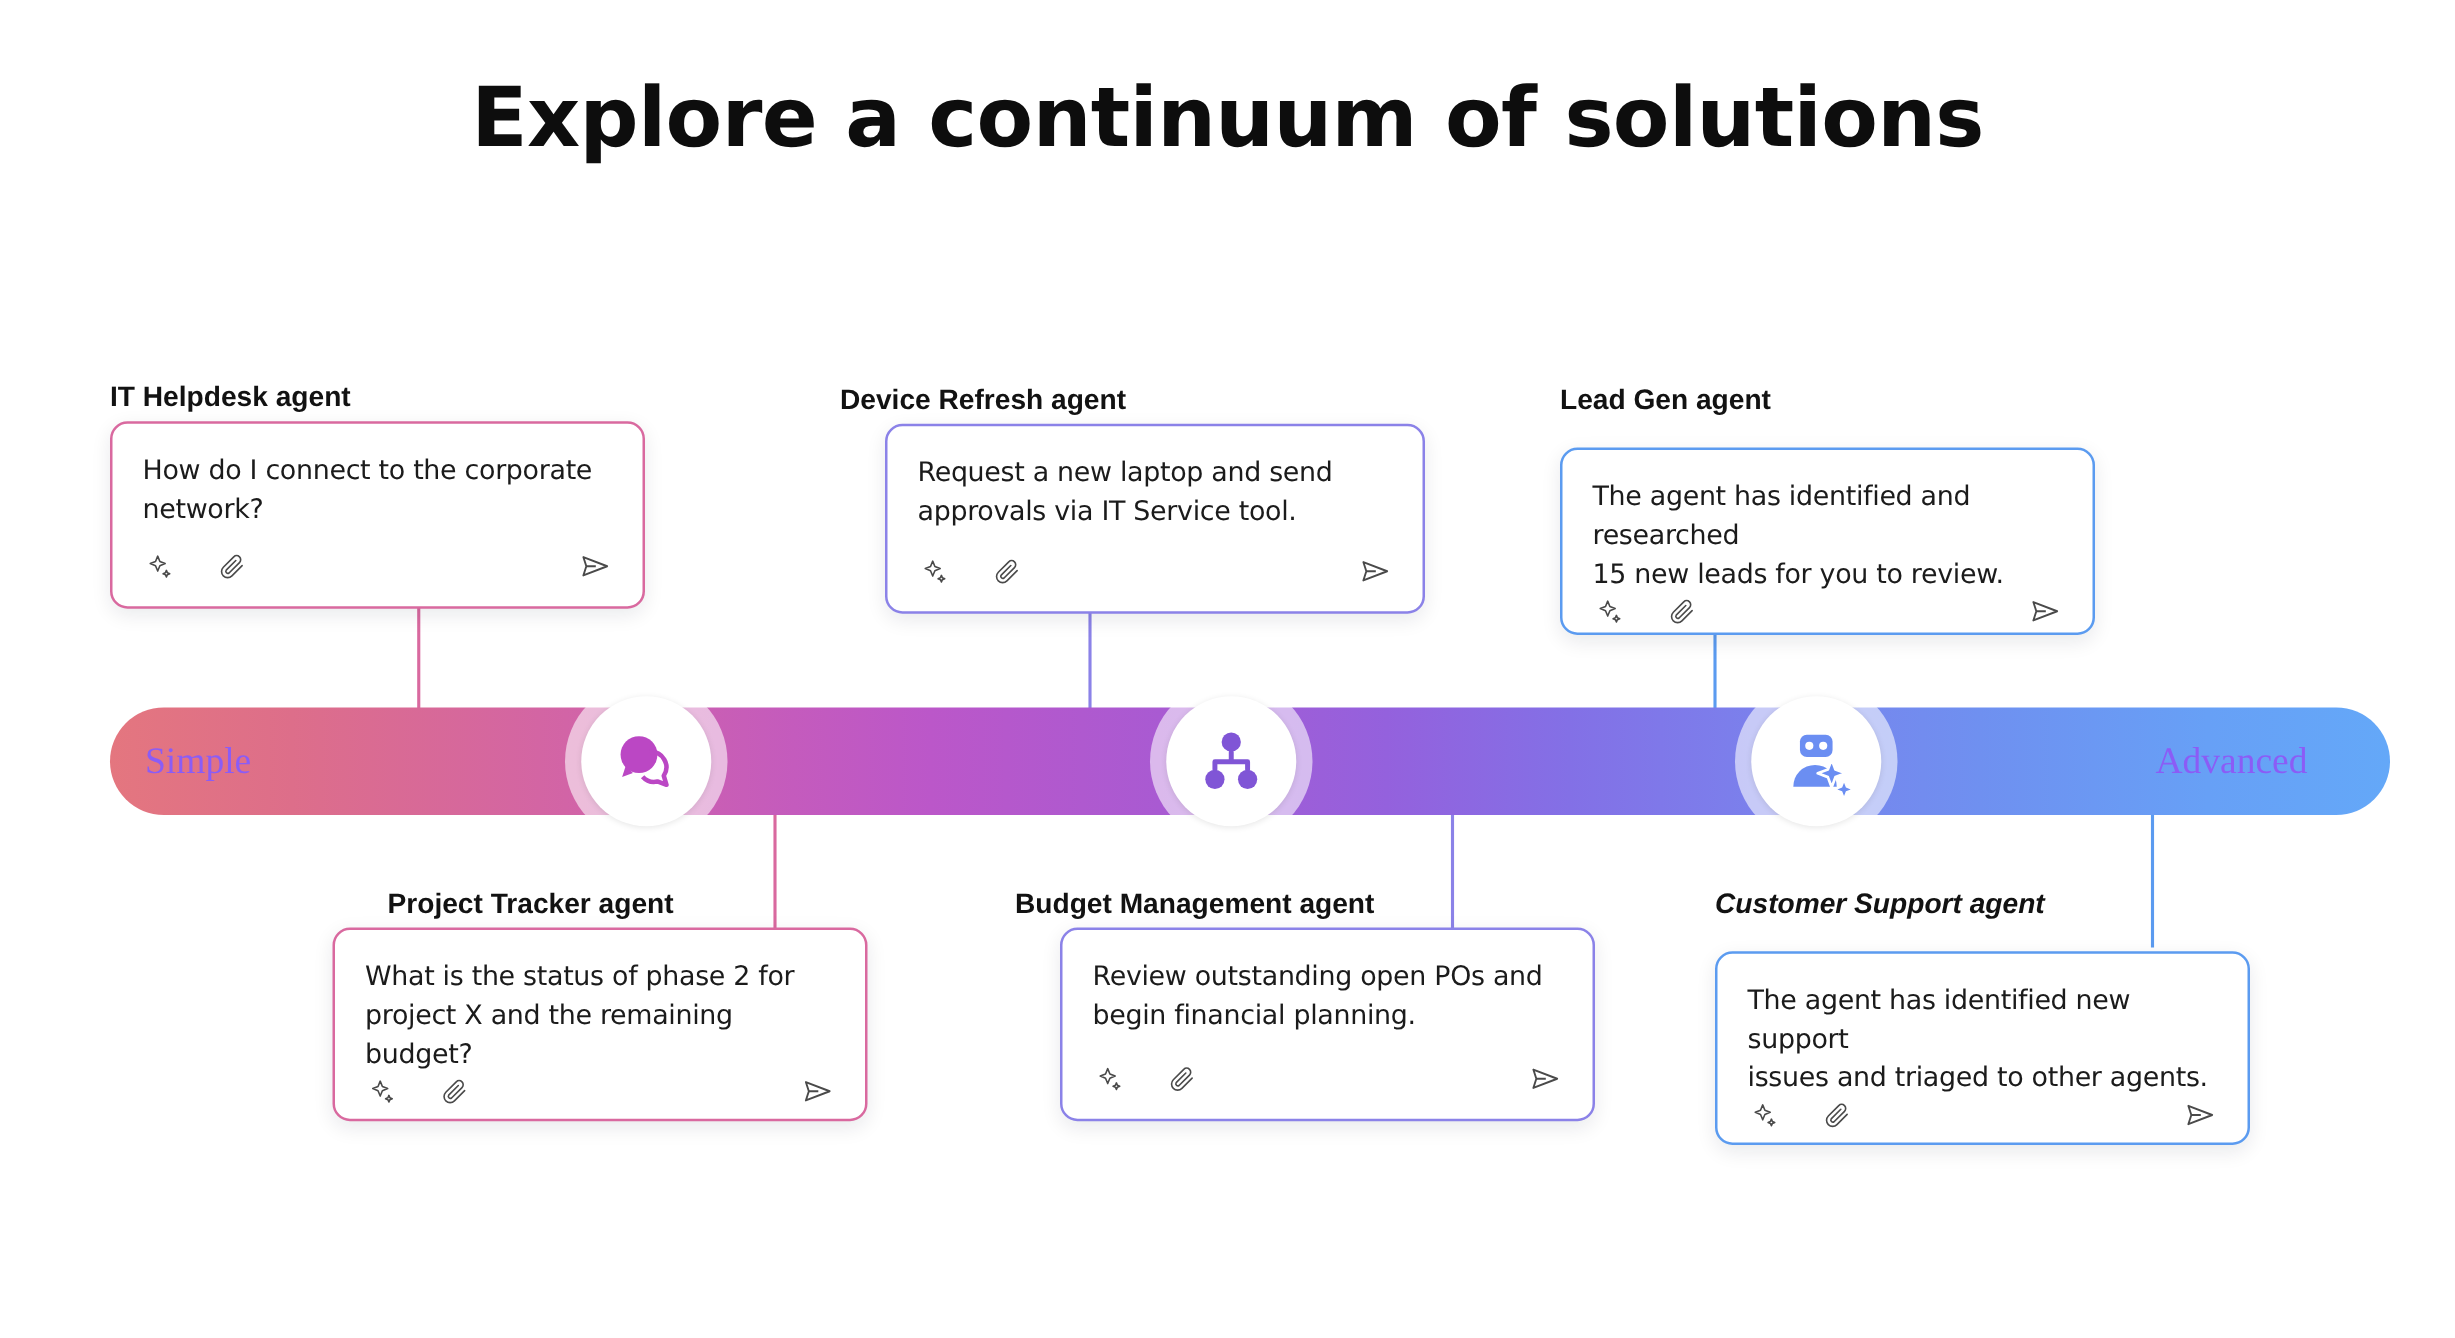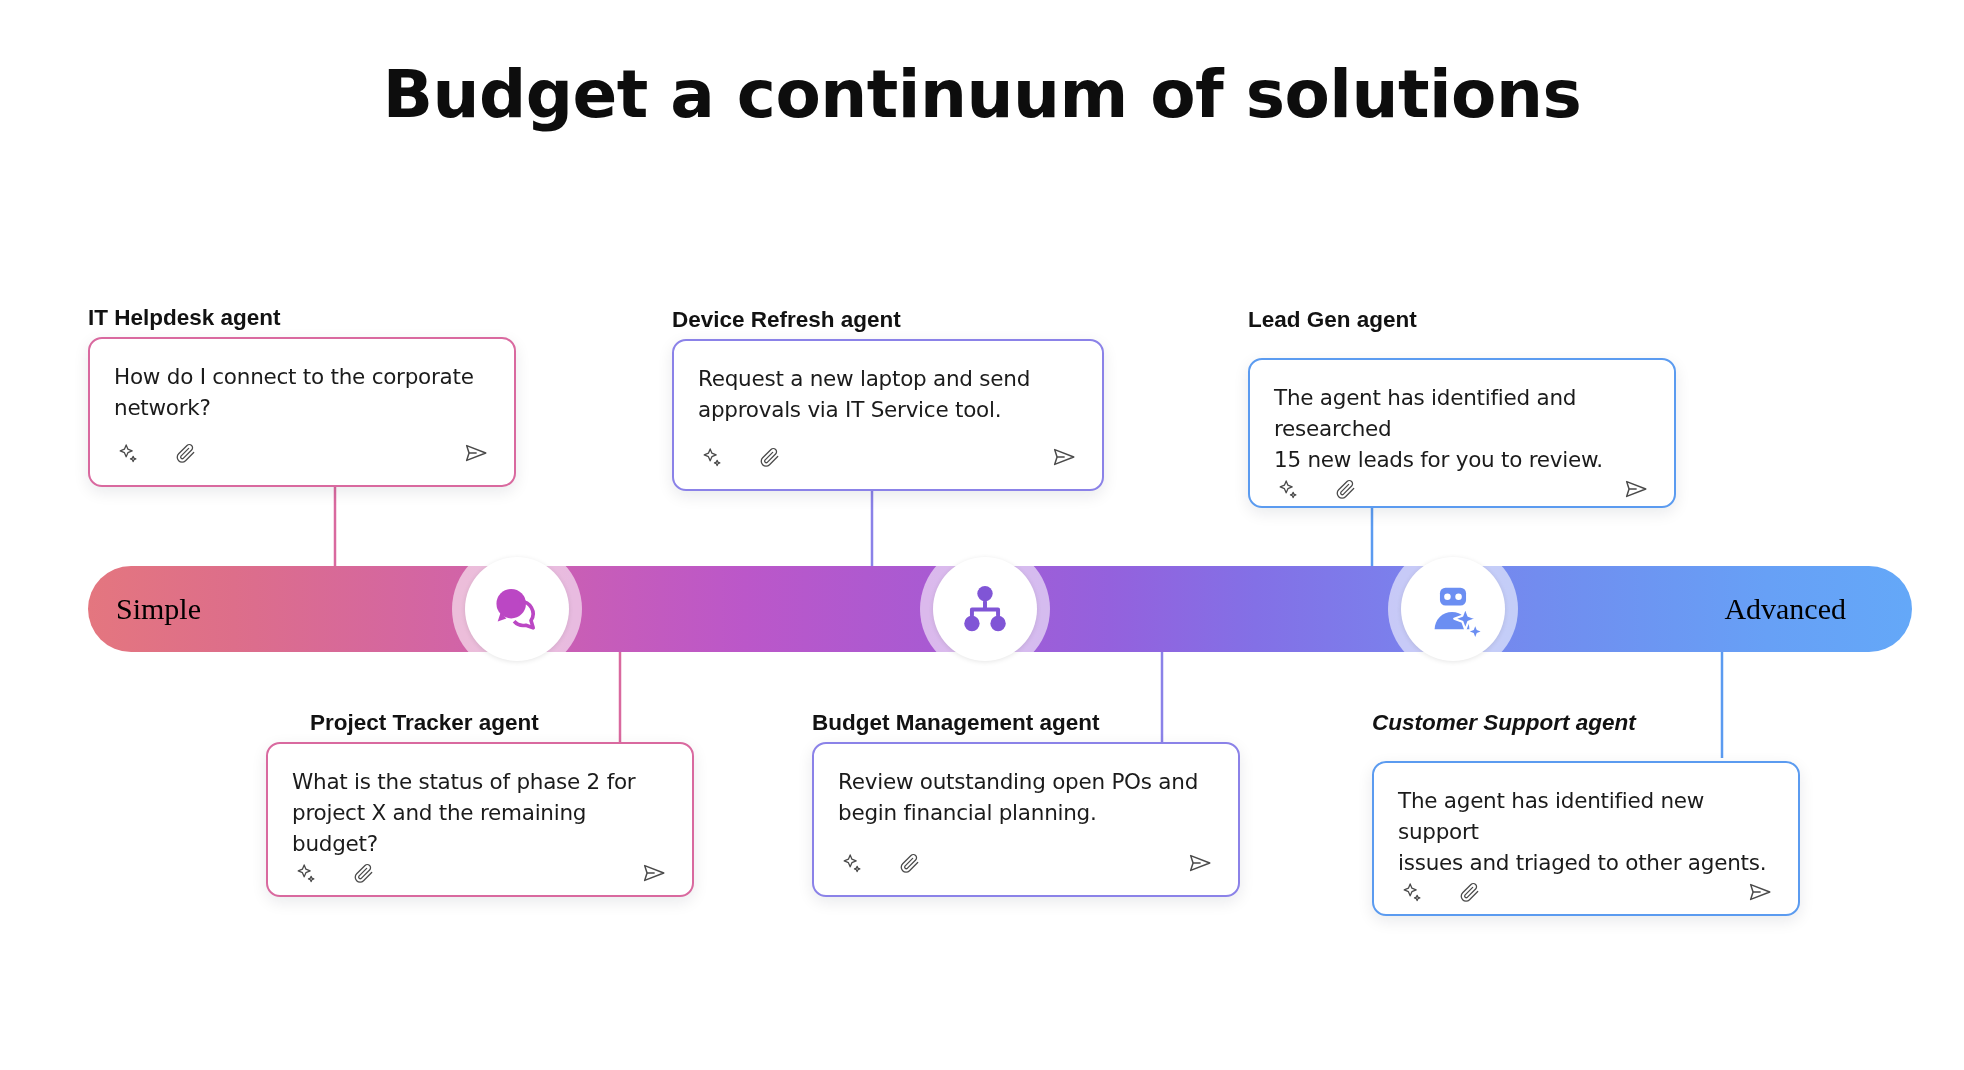--- a/index.html
+++ b/index.html
@@ -57,21 +57,21 @@
     z-index: 2;
   }
 
   .bar-label {
     position: absolute;
     top: 566px;
     height: 86px;
     line-height: 86px;
     font-family: "Liberation Serif", serif;
     font-size: 30px;
-    color: #000000;
+    color: #8b5cf6;
     z-index: 4;
     white-space: nowrap;
   }
   .bar-label.simple   { left: 116px; }
   .bar-label.advanced { right: 118px; text-align: right; }
 
   
   .node {
     position: absolute;
     top: 544px;
@@ -153,29 +153,29 @@
     height: 28px;
     display: flex;
     align-items: center;
     justify-content: center;
     color: #4a4a4a;
   }
   .icon-btn svg { display: block; }
 
   
   .accent-pink   { border-color: #d9699f; }
-  .accent-purple { border-color: #8b82e8; }
+  .accent-purple { border-color: #8b82e8; margin-left: 36px; }
   .accent-blue   { border-color: #5b9bf0; margin-top: 19px; }
 </style>
 </head>
 <body>
 
 <div class="stage">
 
-  <div class="page-title">Budget a continuum of solutions</div>
+  <div class="page-title">Explore a continuum of solutions</div>
 
   <svg class="connector" style="left:80px; top:480px; width:560px; height:110px;">
     <path d="M 255 0 L 255 108" stroke="#d9699f" stroke-width="2.5" fill="none"></path>
   </svg>
 
   <svg class="connector" style="left:660px; top:488px; width:420px; height:104px;">
     <path d="M 212 0 L 212 102" stroke="#8b82e8" stroke-width="2.5" fill="none"></path>
   </svg>
 
   <svg class="connector" style="left:1230px; top:480px; width:420px; height:110px;">

